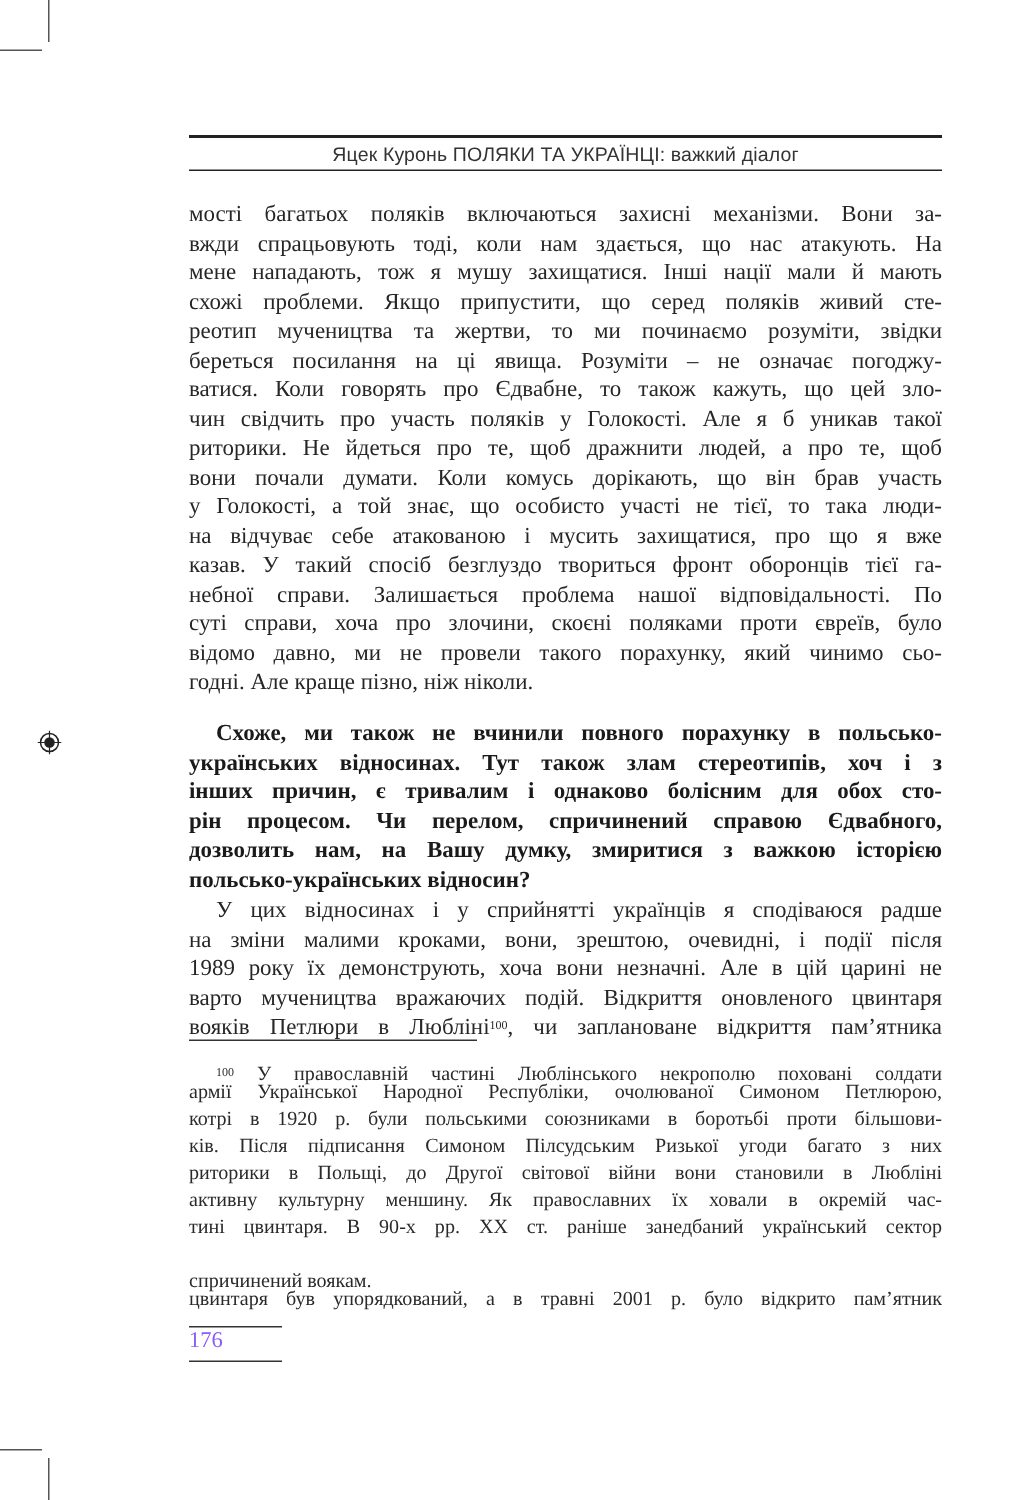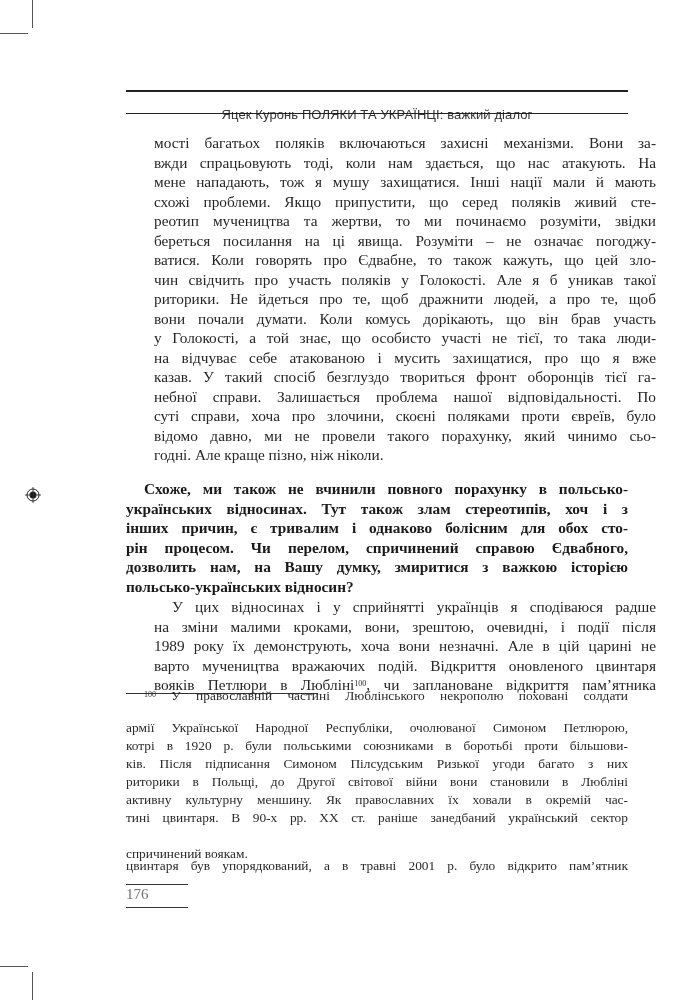--- a/index.html
+++ b/index.html
@@ -6,37 +6,37 @@
     body {
       width:681px; height:1000px; position:relative; overflow:hidden;
       background:#ffffff; color:#1e1e1e;
       font-family:"DejaVu Serif","Liberation Serif",serif;
     }
     .crop { position:absolute; background:#555; }
     .hdr-rule { position:absolute; left:126px; width:502px; height:1px; background:#222; }
     .hdr-title {
       position:absolute; left:126px; width:502px; top:94px; height:18px;
       text-align:center; font-family:"Liberation Sans",sans-serif; font-size:13px; color:#333;
-      line-height:18px; letter-spacing:0.1px;margin-top:12px;
+      line-height:18px; letter-spacing:0.1px;
     }
     .line {
       position:absolute; left:126px; width:502px; white-space:nowrap;
       font-family:"Liberation Serif","DejaVu Serif",serif;
       text-align:justify; text-align-last:justify;
       color:#262626;
     }
-    .body .line { font-size:15.3px; height:20px; line-height:20px;margin-left:28px; }
+    .body .line { font-size:15.3px; height:20px; line-height:20px; }
     .bold .line { font-weight:bold; font-size:15.3px; height:20px; line-height:20px; color:#1a1a1a; }
     .last { text-align-last:left !important; }
     .indent { padding-left:18px; width:484px !important; }
     .fn .line { font-size:13.4px; height:17.5px; line-height:17.5px; color:#2a2a2a; }
     sup { font-size:8px; vertical-align:top; position:relative; top:-1px; }
     .fn-rule { position:absolute; left:126px; top:693px; width:192px; height:1px; background:#333; }
     .pg-rule { position:absolute; left:126px; width:62px; height:1px; background:#333; }
-    .pg-num { position:absolute; left:126px; top:886px; font-family:"Liberation Serif",serif; font-size:15px; color:#737373; }
+    .pg-num { position:absolute; left:126px; top:886px; font-family:"Liberation Serif",serif; font-size:15px; color:#8b5cf6; }
     .reg { position:absolute; left:25px; top:487px; width:16px; height:16px; }
   </style>
 </head>
 <body>
 
 <div class="crop" style="left:32px;top:0;width:1px;height:28px;"></div>
 <div class="crop" style="left:0;top:33px;width:28px;height:1px;"></div>
 <div class="crop" style="left:0;top:966px;width:28px;height:1px;"></div>
 <div class="crop" style="left:32px;top:972px;width:1px;height:28px;"></div>
 
@@ -85,21 +85,21 @@
   <div class="line" style="top:616.5px">на зміни малими кроками, вони, зрештою, очевидні, і події після</div>
   <div class="line" style="top:636px">1989 року їх демонструють, хоча вони незначні. Але в цій царині не</div>
   <div class="line" style="top:655.5px">варто мучеництва вражаючих подій. Відкриття оновленого цвинтаря</div>
   <div class="line" style="top:675px">
     <span>вояків Петлюри в Любліні</span><sup>100</sup><span>, чи заплановане відкриття пам’ятника</span>
   </div>
 </div>
 
 <div class="fn-rule"></div>
 <div class="fn">
-  <div class="line indent" style="top:687px"><sup>100</sup><span> У православній частині Люблінського некрополю поховані солдати</span></div>
+  <div class="line indent" style="top:707px"><sup>100</sup><span> У православній частині Люблінського некрополю поховані солдати</span></div>
   <div class="line" style="top:719px">армії Української Народної Республіки, очолюваної Симоном Петлюрою,</div>
   <div class="line" style="top:737px">котрі в 1920 р. були польськими союзниками в боротьбі проти більшови-</div>
   <div class="line" style="top:755px">ків. Після підписання Симоном Пілсудським Ризької угоди багато з них</div>
   <div class="line" style="top:773px">риторики в Польщі, до Другої світової війни вони становили в Любліні</div>
   <div class="line" style="top:791px">активну культурну меншину. Як православних їх ховали в окремій час-</div>
   <div class="line" style="top:809px">тині цвинтаря. В 90-х рр. XX ст. раніше занедбаний український сектор</div>
   <div class="line" style="top:857px">цвинтаря був упорядкований, а в травні 2001 р. було відкрито пам’ятник</div>
   <div class="line last" style="top:845px">спричинений воякам.</div>
 </div>
 

